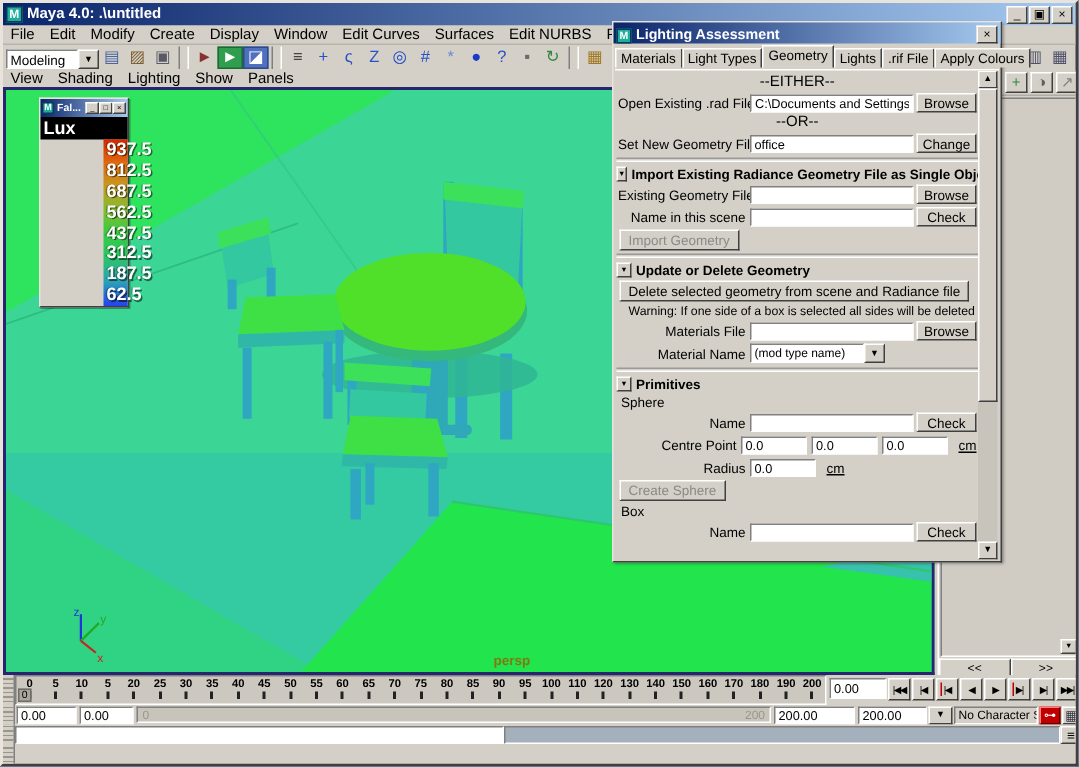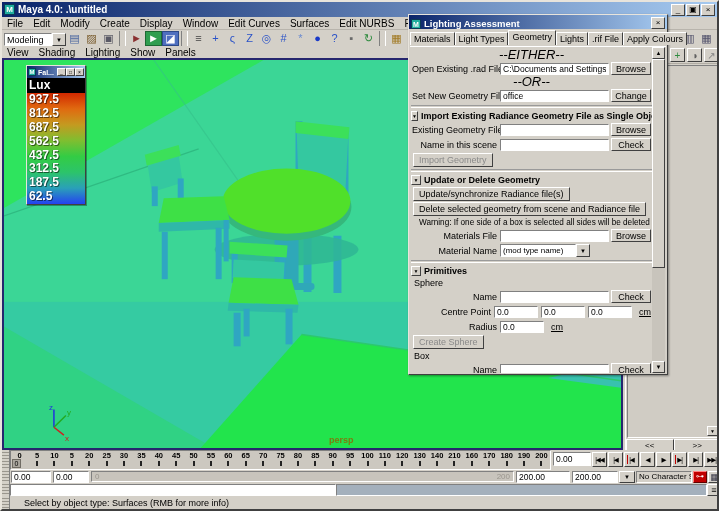--- a/index.html
+++ b/index.html
@@ -60,21 +60,21 @@
   .dlg-title{height:14px;background:linear-gradient(90deg,#0a246a,#a6caf0);display:flex;align-items:flex-end;padding:0 2px;}
   .dlg-title .ticon{width:10px;height:10px;background:#1fae9e;color:#fff;font-size:7px;font-weight:bold;
      display:flex;align-items:center;justify-content:center;margin-right:3px;border:1px solid #0a3a56;}
   .dlg-title .dtext{color:#fff;font-size:9.5px;font-weight:bold;flex:1;}
   .dlg-tabs{height:16px;display:flex;align-items:flex-end;padding:1px 1px 0 1px;}
   .tab{font-size:9px;padding:1px 3px 1px 3px;border:1px solid;border-color:#fff #404040 #d4d0c8 #fff;
     background:#d4d0c8;margin-top:2px;white-space:nowrap;border-bottom:none;height:13px;}
   .tab.active{height:15px;font-weight:normal;position:relative;z-index:2;}
   .dlg-body{position:absolute;left:1px;right:1px;top:31px;bottom:1px;border-top:1px solid #fff;background:#d4d0c8;overflow:hidden;}
   .dlg-content{position:absolute;left:1px;right:14px;top:0;bottom:0;padding-top:2px;}
-  .center-label{font-size:13px;text-align:center;height:12px;line-height:12px;font-style:italic;}
+  .center-label{font-size:10px;text-align:center;height:12px;line-height:12px;}
   .frow{display:flex;align-items:center;height:15px;padding:0 1px;}
   .flabel{width:88px;font-size:9px;text-align:right;padding-right:3px;white-space:nowrap;}
   .finput{flex:1;height:12px;font-size:8.5px;border:1px solid;border-color:#808080 #fff #fff #808080;
      background:#fff;padding:0 2px;min-width:0;}
   .finput.small{flex:none;width:44px;margin-right:3px;}
   .fbtn{width:40px;height:13px;margin-left:2px;flex:none;}
   .funit{font-size:9px;margin-left:4px;text-decoration:underline;}
   .sep2{height:3px;border-top:1px solid #9a9a9a;border-bottom:1px solid #ffffff;margin:2px 0 1px 0;}
   .sect-hdr{display:flex;align-items:center;height:13px;}
   .sect-arrow{width:10px;height:10px;font-size:5px;margin-right:3px;}
@@ -283,21 +283,21 @@
 
   <div class="legend">
     <div class="legend-title">
       <div class="ticon">M</div>
       <div class="ltext">Fal...</div>
       <div class="winbtn btn">_</div>
       <div class="winbtn btn">□</div>
       <div class="winbtn btn">×</div>
     </div>
     <div class="legend-header">Lux</div>
-    <div class="legend-body" style="background: linear-gradient(rgb(210, 40, 0), rgb(224, 106, 16), rgb(196, 154, 32), rgb(127, 190, 48), rgb(51, 204, 68), rgb(44, 196, 106), rgb(42, 160, 184), rgb(36, 66, 240));">
+    <div class="legend-body" style="background: linear-gradient(rgb(210, 40, 0), rgb(224, 106, 16), rgb(196, 154, 32), rgb(127, 190, 48), rgb(51, 204, 68), rgb(44, 196, 106), rgb(42, 160, 184), rgb(36, 66, 240)); margin-left: 42px;">
 
     <div class="legend-row">
           <span>937.5</span>
         </div>
         <div class="legend-row">
           <span>812.5</span>
         </div>
         <div class="legend-row">
           <span>687.5</span>
         </div>
@@ -372,21 +372,20 @@
         </div>
 
         <div class="wide-btn btn disabled">Import Geometry</div>
 
         <div class="sep2"></div>
         <div class="sect-hdr">
           <div class="sect-arrow btn">▼</div>
           <div class="sect-title">Update or Delete Geometry</div>
         </div>
 
-        <div class="wide-btn btn">Update/synchronize Radiance file(s)</div>
         <div class="wide-btn btn">Delete selected geometry from scene and Radiance file</div>
         <div class="warntext">Warning: If one side of a box is selected all sides will be deleted</div>
 
         <div class="frow">
           <div class="flabel">Materials File</div>
           <input class="finput" value="" style="">
           <div class="fbtn btn">Browse</div>
         </div>
 
         <div class="frow">
@@ -558,21 +557,21 @@
         </div>
         <div class="tl-cell">
           <span class="tl-num">130</span>
           <span class="tl-tick"></span>
         </div>
         <div class="tl-cell">
           <span class="tl-num">140</span>
           <span class="tl-tick"></span>
         </div>
         <div class="tl-cell">
-          <span class="tl-num">210</span>
+          <span class="tl-num">150</span>
           <span class="tl-tick"></span>
         </div>
         <div class="tl-cell">
           <span class="tl-num">160</span>
           <span class="tl-tick"></span>
         </div>
         <div class="tl-cell">
           <span class="tl-num">170</span>
           <span class="tl-tick"></span>
         </div>
@@ -623,16 +622,15 @@
 
   <div class="cmd-row">
     <div class="gutter" style="height:13px;"></div>
     <input class="cmd-input" value="" style="">
     <div class="cmd-result"></div>
     <div class="cmd-icon btn">≡</div>
   </div>
 
   <div class="help-row">
     <div class="gutter" style="height:14px;"></div>
-    <div class="help-text">Select by object type: Surfaces (RMB for more info)</div>
   </div>
 
 </div>
 
 </body></html>

